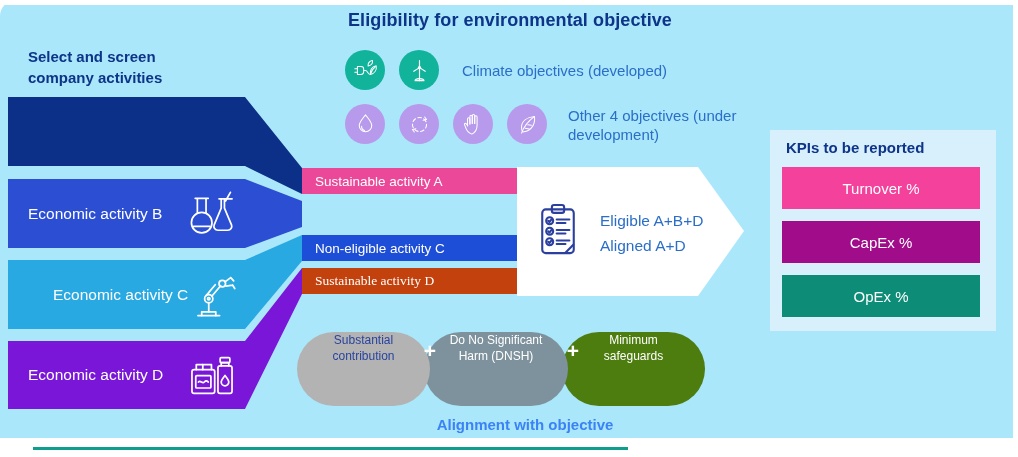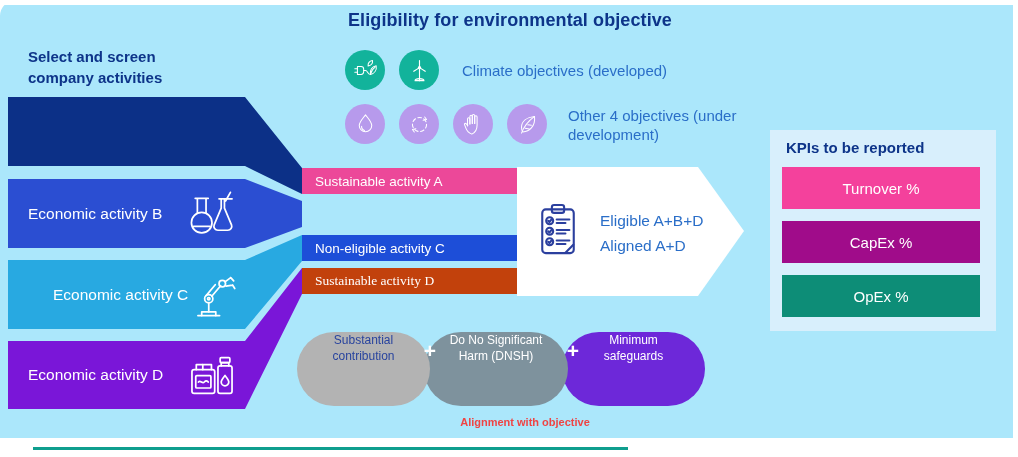--- a/index.html
+++ b/index.html
@@ -41,21 +41,21 @@
     top:332px;height:74px;border-radius:38px;display:flex;
     align-items:flex-start;justify-content:center;text-align:center;
     font-size:12px;line-height:16px;
   }
   .plus{
     top:337px;width:22px;height:28px;text-align:center;z-index:5;
     color:#ffffff;font-size:21px;font-weight:bold;line-height:28px;
   }
   .caption{
     left:400px;top:416px;width:250px;text-align:center;
-    font-size:11px;font-weight:bold;color:#ef4444;
+    font-size:15px;font-weight:bold;color:#3b82f6;
   }
   .kpi-panel{left:770px;top:130px;width:226px;height:201px;}
   .kpi-heading{left:786px;top:139px;font-size:15px;font-weight:bold;color:#0d3489;}
   .kpi-bar{
     left:782px;width:198px;height:42px;display:flex;align-items:center;
     justify-content:center;color:#fff;font-size:15px;
   }
   .rule{left:33px;top:447px;width:595px;height:2.5px;}
   .lineart{fill:none;stroke:#ffffff;stroke-width:1.6;stroke-linecap:round;stroke-linejoin:round;}
   .clip-art{fill:none;stroke:#2b3f9e;stroke-width:2.4;stroke-linecap:round;stroke-linejoin:round;}
@@ -220,21 +220,21 @@
       <path d="M22.5 44.5H37M22.5 48.5h10"></path>
       <path d="M41.5 49.5l-9 9"></path>
     </g>
       </svg>
   </div>
   <div class="abs result-text">
     <div>Eligible A+B+D</div>
     <div>Aligned A+D</div>
   </div>
 
-  <div class="abs pill" style="left: 562px; width: 143px; z-index: 2; background-color: #6d28d9; color: rgb(255, 255, 255);">
+  <div class="abs pill" style="left: 562px; width: 143px; z-index: 2; background-color: #4d7c0f; color: rgb(255, 255, 255);">
     <span style="width:96px;">Minimum safeguards</span>
   </div>
   <div class="abs pill" style="left: 424px; width: 144px; z-index: 3; background-color: rgb(126, 146, 157); color: rgb(255, 255, 255);">
     <span style="width:110px;">Do No Significant Harm (DNSH)</span>
   </div>
   <div class="abs pill" style="left: 297px; width: 133px; z-index: 4; background-color: rgb(179, 179, 179); color: rgb(41, 68, 158);">
     <span style="width:100px;">Substantial contribution</span>
   </div>
   <div class="abs plus" style="left:419px;">+</div>
   <div class="abs plus" style="left:562px;">+</div>

